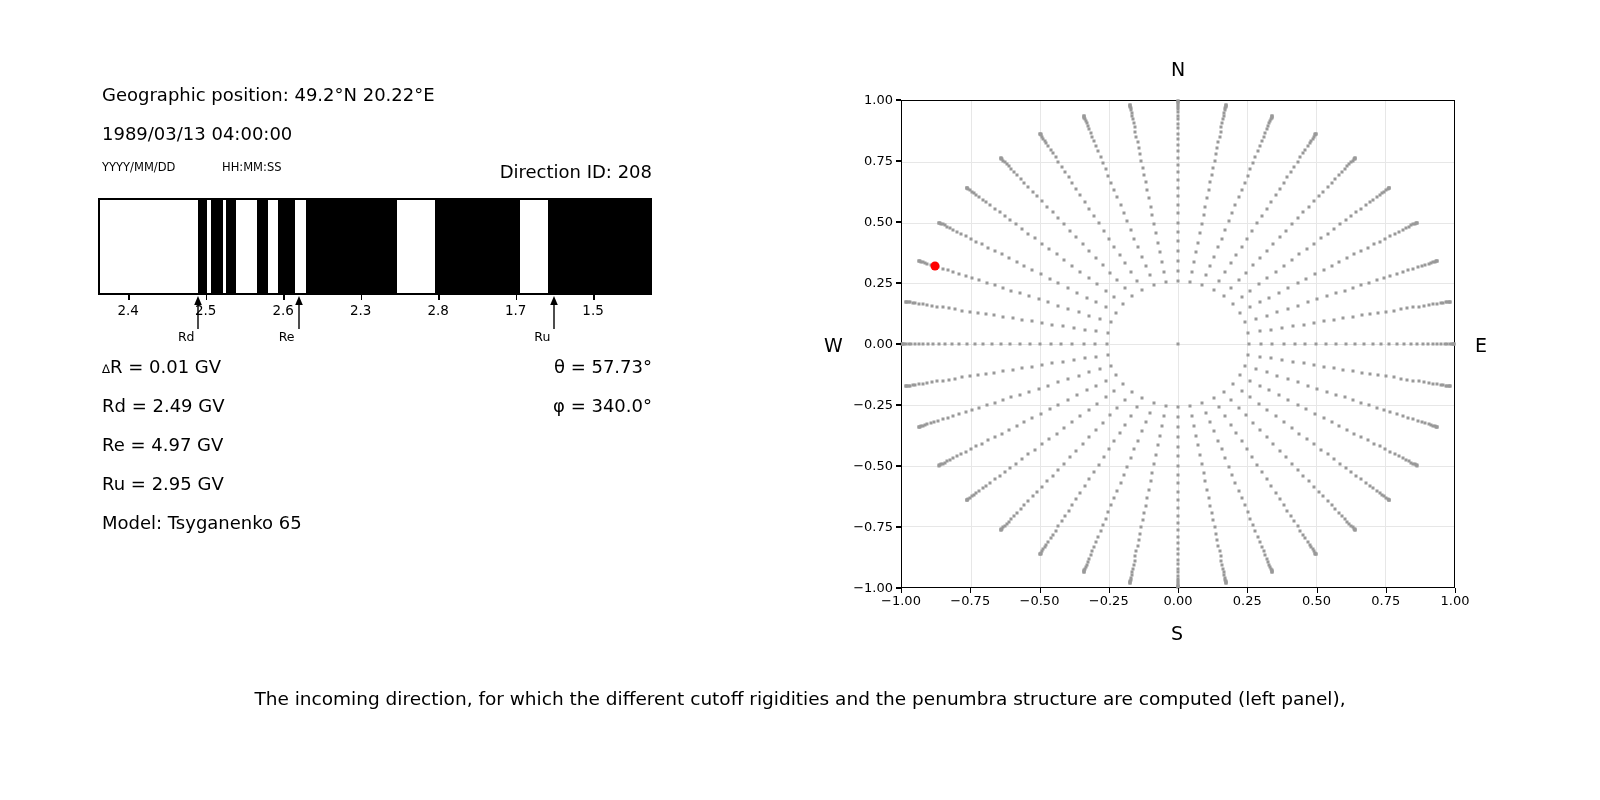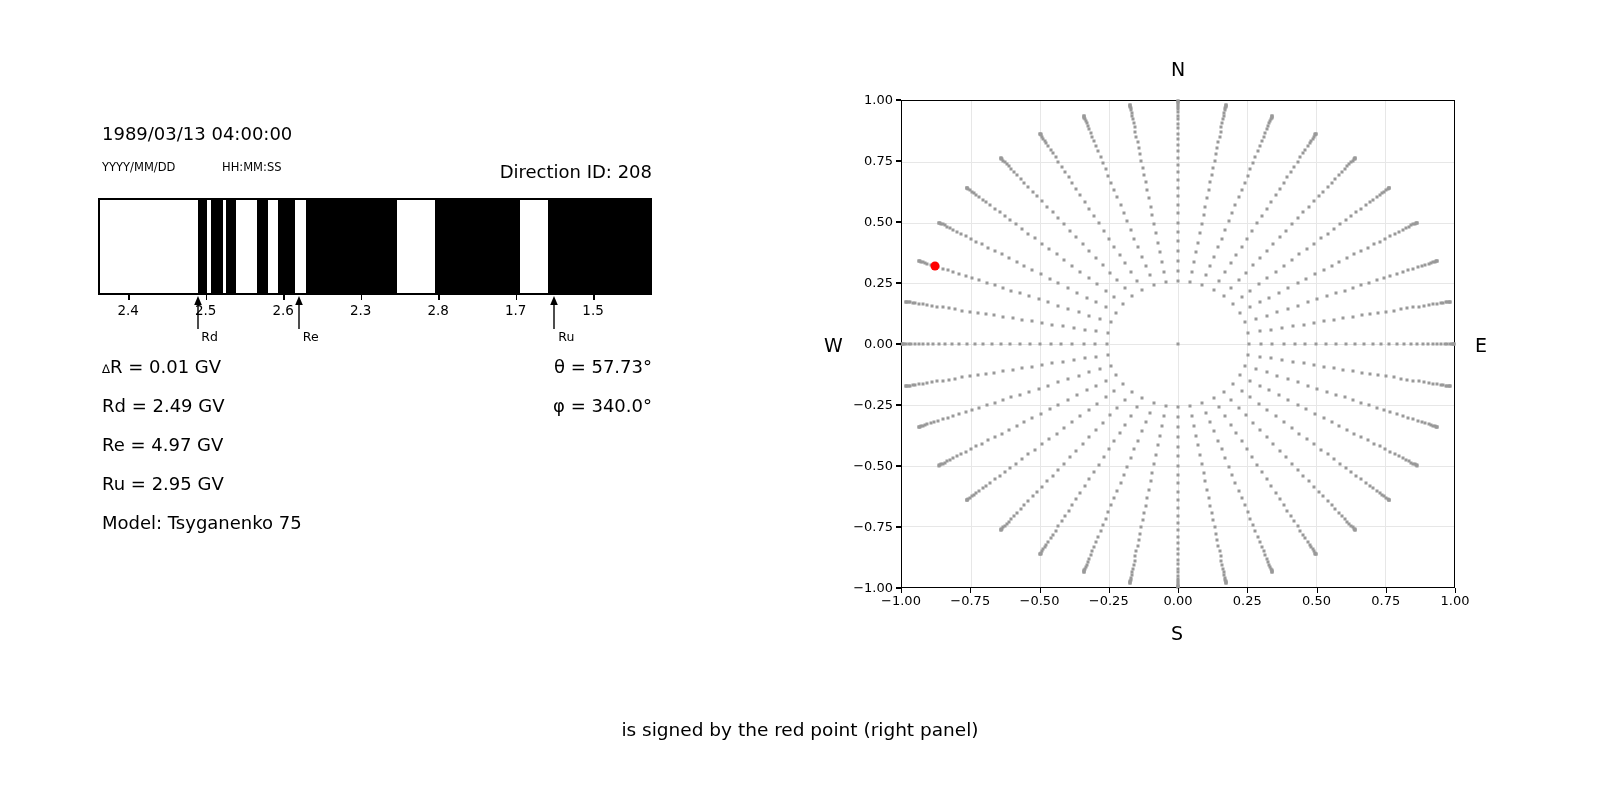--- a/index.html
+++ b/index.html
@@ -9,21 +9,21 @@
   .t18{font-size:18px;line-height:20px;}
   .t11{font-size:11.5px;line-height:13px;}
   
   .bar-frame{position:absolute;left:98px;top:198px;width:554px;height:97px;
              border:2px solid #000;background:#fff;box-sizing:border-box;}
   .band{position:absolute;top:0;bottom:0;background:#000;}
   .pen-tick{position:absolute;top:295px;width:1.4px;height:5px;background:#000;}
   .pen-ticklabel{position:absolute;top:302px;width:50px;margin-left:-25px;text-align:center;
                  font-size:13.5px;}
   .cut-arrow{position:absolute;top:296px;}
-  .cut-label{position:absolute;top:329px;width:40px;margin-left:-20px;text-align:right;font-size:12.5px;}
+  .cut-label{position:absolute;top:329px;width:40px;margin-left:-20px;text-align:left;font-size:12.5px;}
   .val-left{position:absolute;left:102px;font-size:18px;}
   .val-right{position:absolute;right:948px;font-size:18px;text-align:right;}
   .delta{font-size:12px;}
   
   .plot{position:absolute;left:901px;top:100px;width:554px;height:488px;
         border:1.5px solid #000;box-sizing:border-box;background:#fff;}
   .grid-v{position:absolute;top:0;bottom:0;width:1px;background:#e7e7e7;}
   .grid-h{position:absolute;left:0;right:0;height:1px;background:#e7e7e7;}
   .dot{position:absolute;width:3px;height:3px;background:#999;transform:translate(-50%,-50%);}
   .reddot{position:absolute;width:9px;height:9px;border-radius:50%;background:#ff0000;
@@ -34,20 +34,21 @@
   .ylab{position:absolute;width:70px;text-align:right;font-size:13px;line-height:16px;}
   .compass{position:absolute;font-size:19px;}
   
   .caption{position:absolute;left:0;width:1600px;text-align:center;}
 </style>
 </head>
 <body>
 
 <div class="canvas">
 
+  <div class="abs t18" style="left:102px;top:85px;">Geographic position: 49.2°N 20.22°E</div>
   <div class="abs t18" style="left:102px;top:124px;">1989/03/13 04:00:00</div>
   <div class="abs t11" style="left:102px;top:161px;">YYYY/MM/DD</div>
   <div class="abs t11" style="left:222px;top:161px;">HH:MM:SS</div>
   <div class="abs t18" style="right:948px;top:162px;text-align:right;">Direction ID: 208</div>
 
   <div class="bar-frame" id="bar-frame">
       <div class="band" style="left: 17.7622%; width: 1.67832%; background: rgb(0, 0, 0);"></div>
       <div class="band" style="left: 20.1399%; width: 2.23776%; background: rgb(0, 0, 0);"></div>
       <div class="band" style="left: 22.9371%; width: 1.81818%; background: rgb(0, 0, 0);"></div>
       <div class="band" style="left: 28.5315%; width: 1.95804%; background: rgb(0, 0, 0);"></div>
@@ -87,21 +88,21 @@
           <line x1="5" y1="33" x2="5" y2="5" stroke="#000" stroke-width="1.4"></line>
           <polygon points="5,0 1.2,9 8.8,9" fill="#000"></polygon>
         </svg></div>
       <div class="cut-label" style="left: 554.372px;">Ru</div>
     </div>
 
   <div class="val-left" style="top:356px;"><span class="delta">∆</span><span>R = 0.01 GV</span></div>
   <div class="val-left" style="top:395px;">Rd = 2.49 GV</div>
   <div class="val-left" style="top:434px;">Re = 4.97 GV</div>
   <div class="val-left" style="top:473px;">Ru = 2.95 GV</div>
-  <div class="val-left" style="top:512px;">Model: Tsyganenko 75</div>
+  <div class="val-left" style="top:512px;">Model: Tsyganenko 65</div>
   <div class="val-right" style="top:356px;">θ = 57.73°</div>
   <div class="val-right" style="top:395px;">φ = 340.0°</div>
 
   <div class="compass" style="left:1171px;top:58px;">N</div>
   <div class="compass" style="left:1171px;top:622px;">S</div>
   <div class="compass" style="left:824px;top:334px;">W</div>
   <div class="compass" style="left:1475px;top:334px;">E</div>
 
   <div class="plot" id="plot-area">
       <div class="grid-v" style="left: 12.5%;"></div>
@@ -1269,14 +1270,14 @@
       <div class="ax-tick-y" style="top: 404.4px;"></div>
       <div class="ylab" style="left: 823px; top: 397px;">−0.25</div>
       <div class="ax-tick-y" style="top: 465.4px;"></div>
       <div class="ylab" style="left: 823px; top: 458px;">−0.50</div>
       <div class="ax-tick-y" style="top: 526.4px;"></div>
       <div class="ylab" style="left: 823px; top: 519px;">−0.75</div>
       <div class="ax-tick-y" style="top: 587.4px;"></div>
       <div class="ylab" style="left: 823px; top: 580px;">−1.00</div>
     </div>
 
-  <div class="caption" style="top:719px;font-size:18.5px;">is signed by the red point (right panel)</div>
+  <div class="caption" style="top:688px;font-size:18.5px;">The incoming direction, for which the different cutoff rigidities and the penumbra structure are computed (left panel),</div>
 </div>
 
 </body></html>

